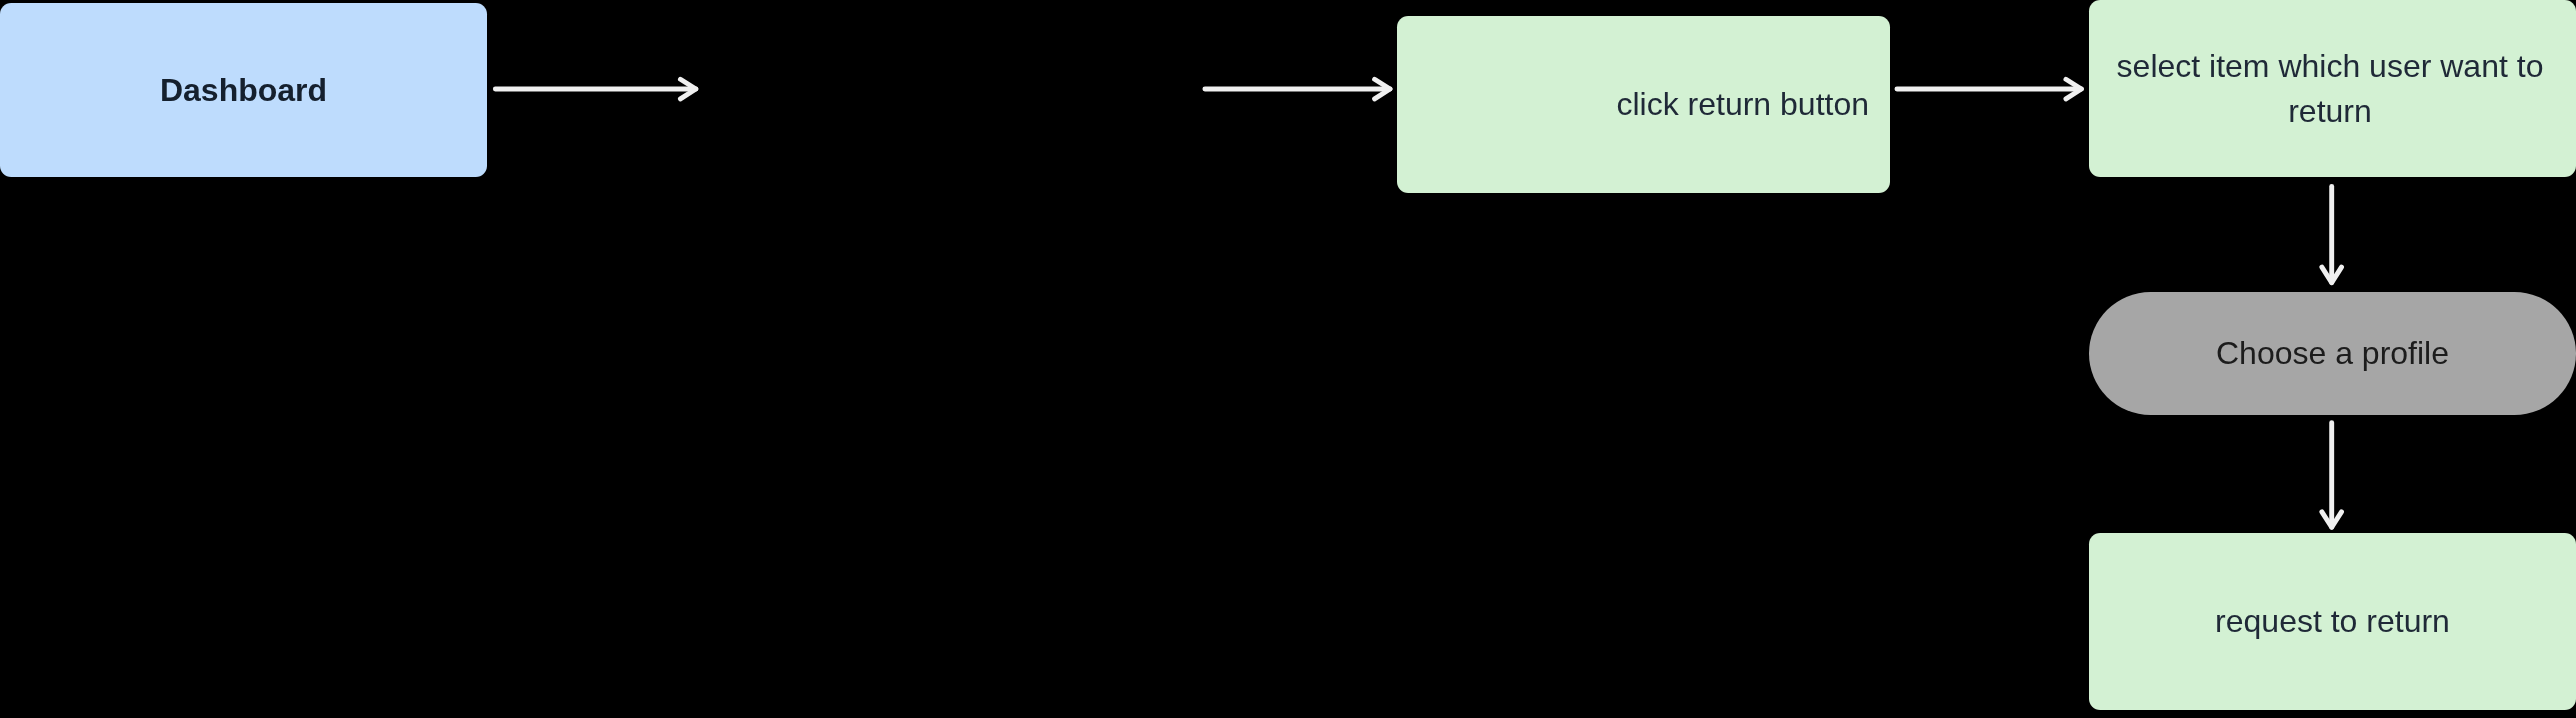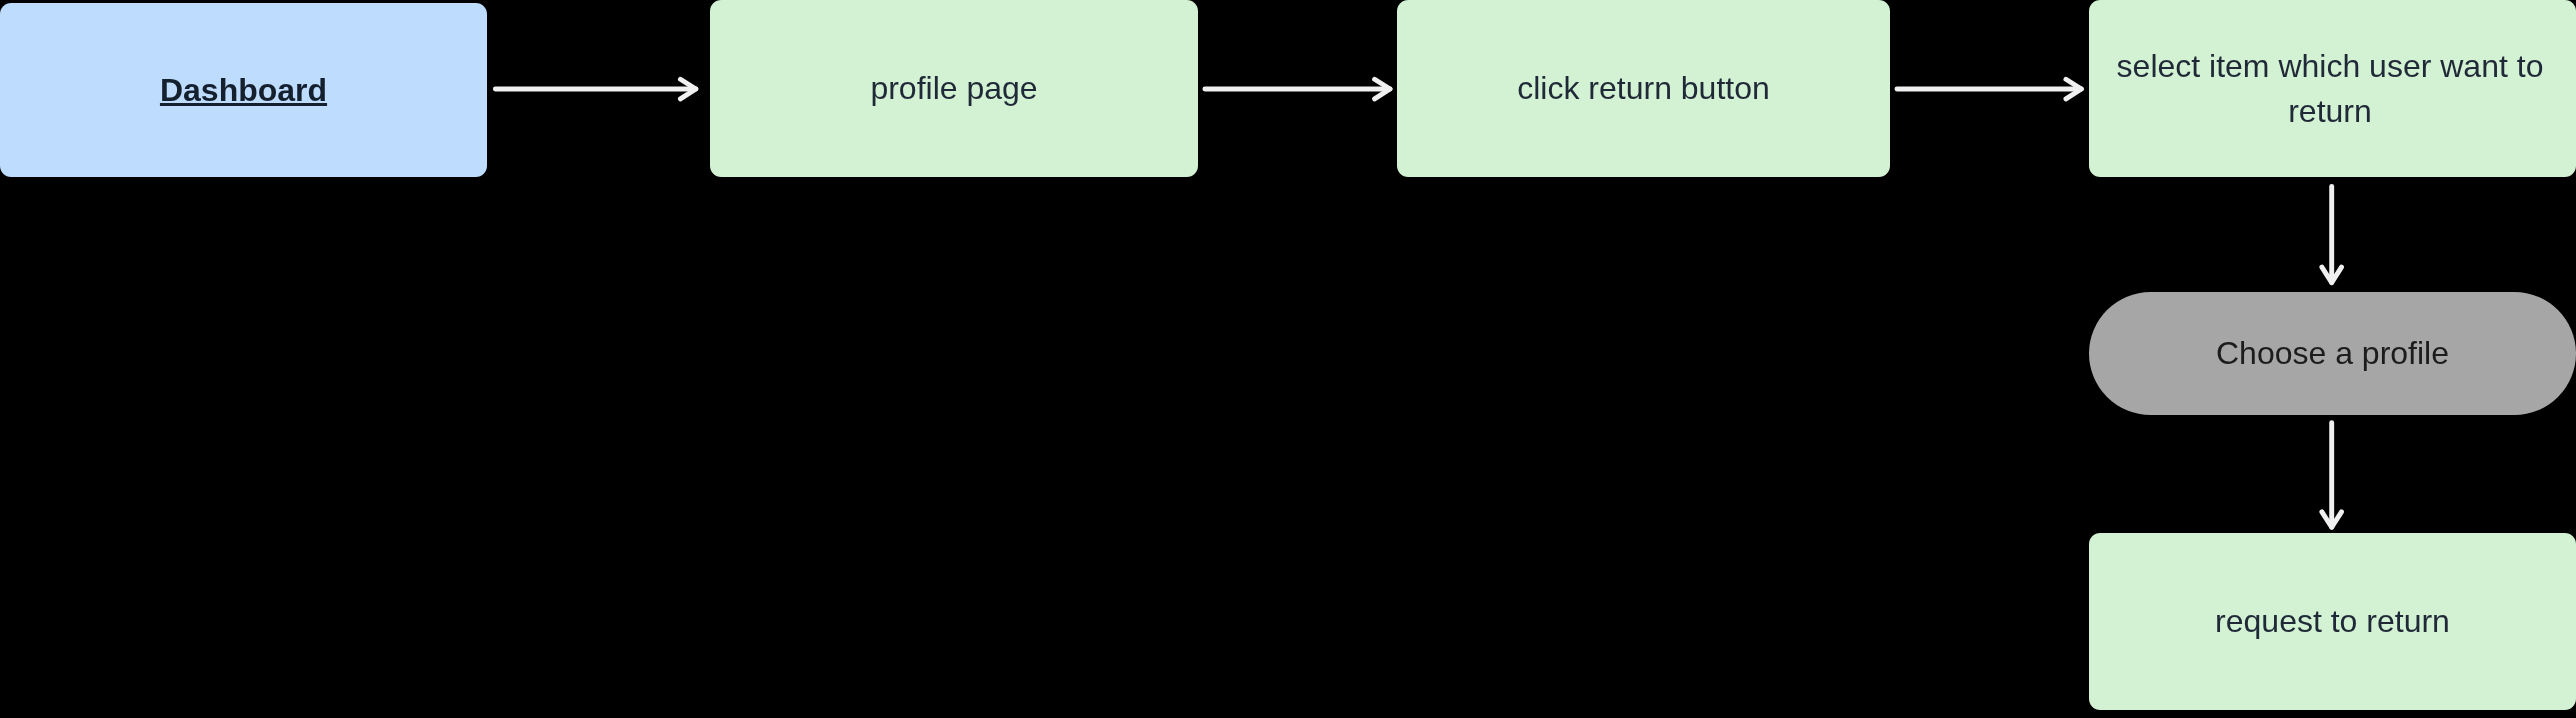--- a/index.html
+++ b/index.html
@@ -65,29 +65,26 @@
     </defs>
     <g stroke="#f0f0f0" stroke-width="7" stroke-linecap="round" fill="none">
       <line x1="706" y1="127" x2="992" y2="127" marker-end="url(#arrowhead)"></line>
       <line x1="1718" y1="127" x2="1982" y2="127" marker-end="url(#arrowhead)"></line>
       <line x1="2705" y1="127" x2="2968" y2="127" marker-end="url(#arrowhead)"></line>
       <line x1="3325" y1="266" x2="3325" y2="403" marker-end="url(#arrowhead)"></line>
       <line x1="3325" y1="603" x2="3325" y2="752" marker-end="url(#arrowhead)"></line>
     </g>
   </svg>
 
-  <div class="node rect blue" style="left:0px; top:2.8px; width:487px; height:174px;text-decoration:underline;">
+  <div class="node rect blue" style="left:0px; top:2.8px; width:487px; height:174px;">
     <span>Dashboard</span>
   </div>
 
-  <div class="node rect green" style="left:710px; top:0px; width:488px; height:177px;">
-    <span>profile page</span>
-  </div>
 
-  <div class="node rect green" style="left:1397px; top:0px; width:493px; height:177px;">
+  <div class="node rect green" style="left:1397px; top:16px; width:493px; height:177px;justify-content:flex-end;">
     <span>click return button</span>
   </div>
 
   <div class="node rect green" style="left:2089px; top:0px; width:487px; height:177px;padding-left:16px;">
     <span>select item which user want to return</span>
   </div>
 
   <div class="node stadium" style="left:2089px; top:292px; width:487px; height:123px;">
     <span>Choose a profile</span>
   </div>

